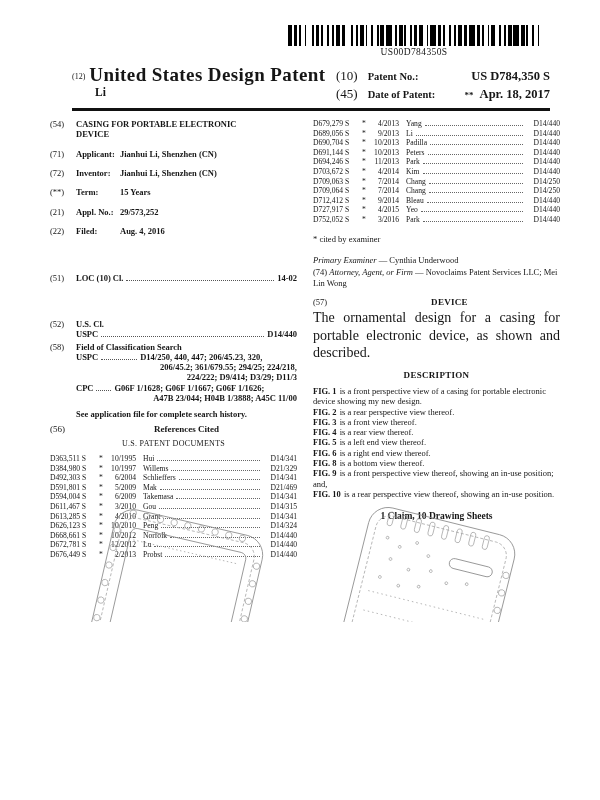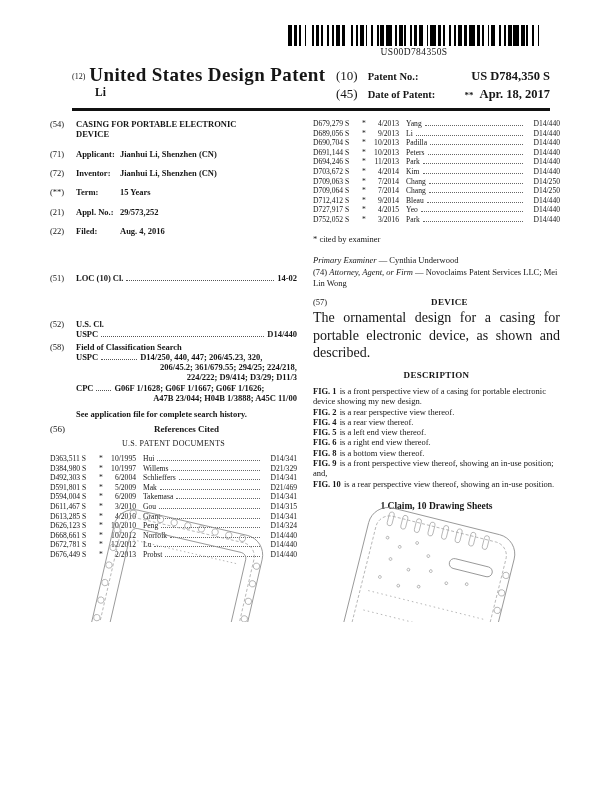--- a/index.html
+++ b/index.html
@@ -510,20 +510,21 @@
       <div class="claim-text">The ornamental design for a casing for portable electronic device, as shown and described.</div>
 
       <div class="desc-head">DESCRIPTION</div>
 
       <div class="fig-list">
 
           <div class="fig-line"><b>FIG. 1</b><span>is a front perspective view of a casing for portable electronic device showing my new design.</span></div>
 
           <div class="fig-line"><b>FIG. 2</b><span>is a rear perspective view thereof.</span></div>
 
+          <div class="fig-line"><b>FIG. 3</b><span>is a front view thereof.</span></div>
 
           <div class="fig-line"><b>FIG. 4</b><span>is a rear view thereof.</span></div>
 
           <div class="fig-line"><b>FIG. 5</b><span>is a left end view thereof.</span></div>
 
           <div class="fig-line"><b>FIG. 6</b><span>is a right end view thereof.</span></div>
 
 
           <div class="fig-line"><b>FIG. 8</b><span>is a bottom view thereof.</span></div>
 

